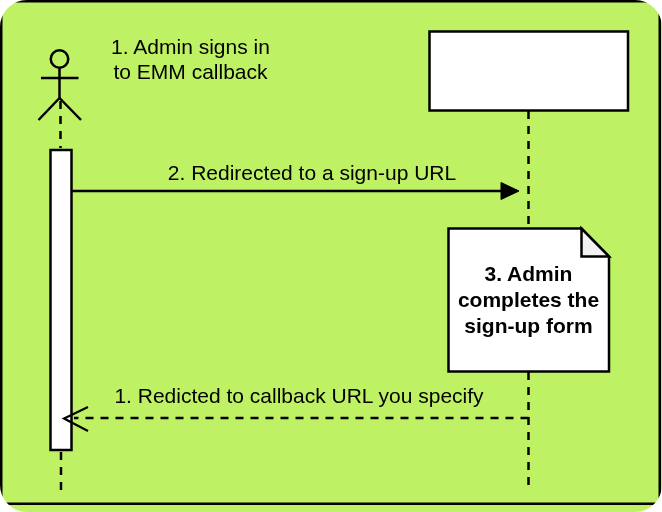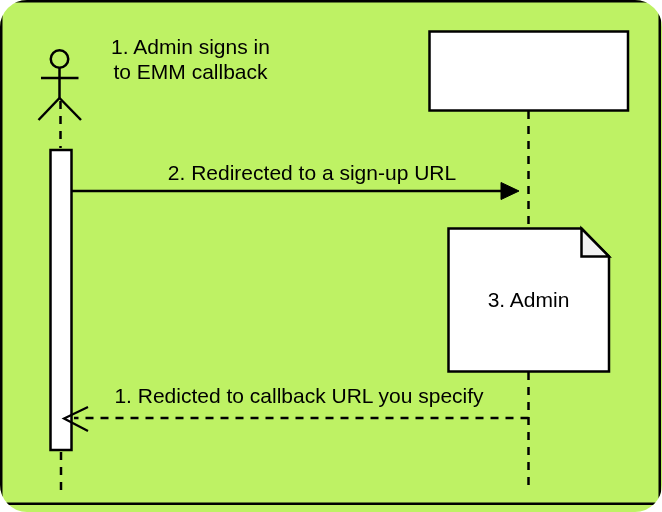--- a/index.html
+++ b/index.html
@@ -70,19 +70,21 @@
   </svg>
 
   <div class="label ta-center" style="left:88px; top:34px; width:205px;">
     <span class="line">1. Admin signs in</span>
     <span class="line">to EMM callback</span>
   </div>
 
 
   <div class="label center-x" style="left:282px; top:160px;margin-left:30px;">2. Redirected to a sign-up URL</div>
 
-  <div class="label center-xy ta-center" style="left:528.5px; top:300px; line-height:26px;">
+  <div class="label center-xy ta-center" style="left:528.5px; top:300px; line-height:26px;font-weight:bold;">
     <span class="line">3. Admin</span>
+    <span class="line">completes the</span>
+    <span class="line">sign-up form</span>
   </div>
 
   <div class="label center-x" style="left:299px; top:383px;">1. Redicted to callback URL you specify</div>
 
 </div>
 
 </body></html>

